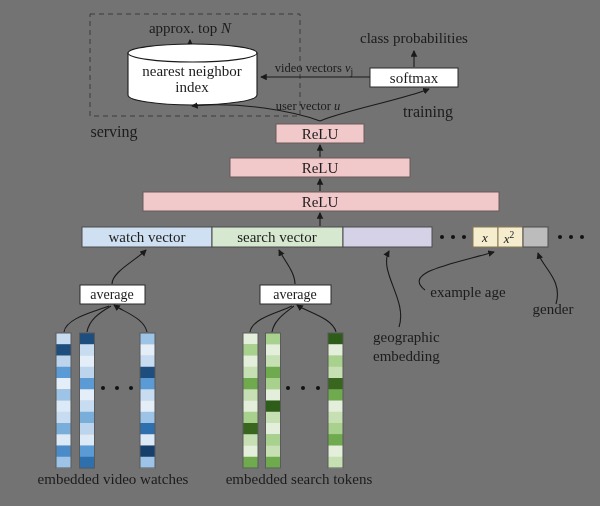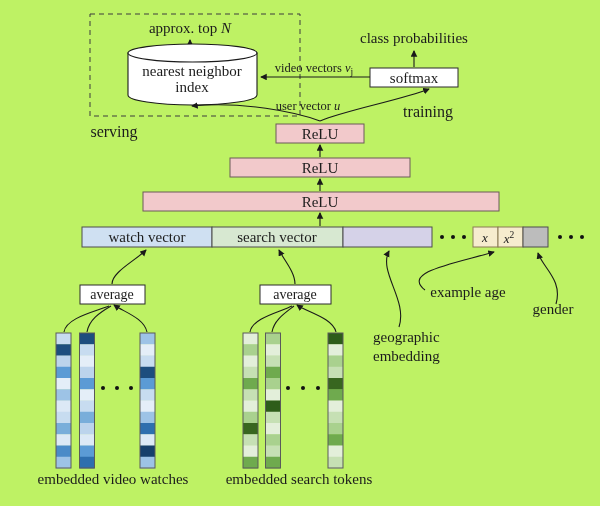--- a/index.html
+++ b/index.html
@@ -1,16 +1,16 @@
 <!DOCTYPE html>
 <html><head>
 <meta charset="utf-8">
 <style>
   html,body{margin:0;padding:0;background:#ffffff;}
-  .stage{position:relative;width:600px;height:506px;background:#bef264;overflow:hidden;}
+  .stage{position:relative;width:600px;height:506px;background:#737373;overflow:hidden;}
   svg{position:absolute;left:0;top:0;}
   text{font-family:"Liberation Serif","DejaVu Serif",serif;fill:#1c1c1c;}
   .t15{font-size:15px;}
   .t16{font-size:16px;}
   .t14{font-size:14px;}
   .t13{font-size:13px;}
   .small{font-size:12.5px;}
   .mid{text-anchor:middle;}
   .box{stroke:#4d4d4d;stroke-width:1;}
   .creambox{stroke:#8a7a55;stroke-width:1;}

